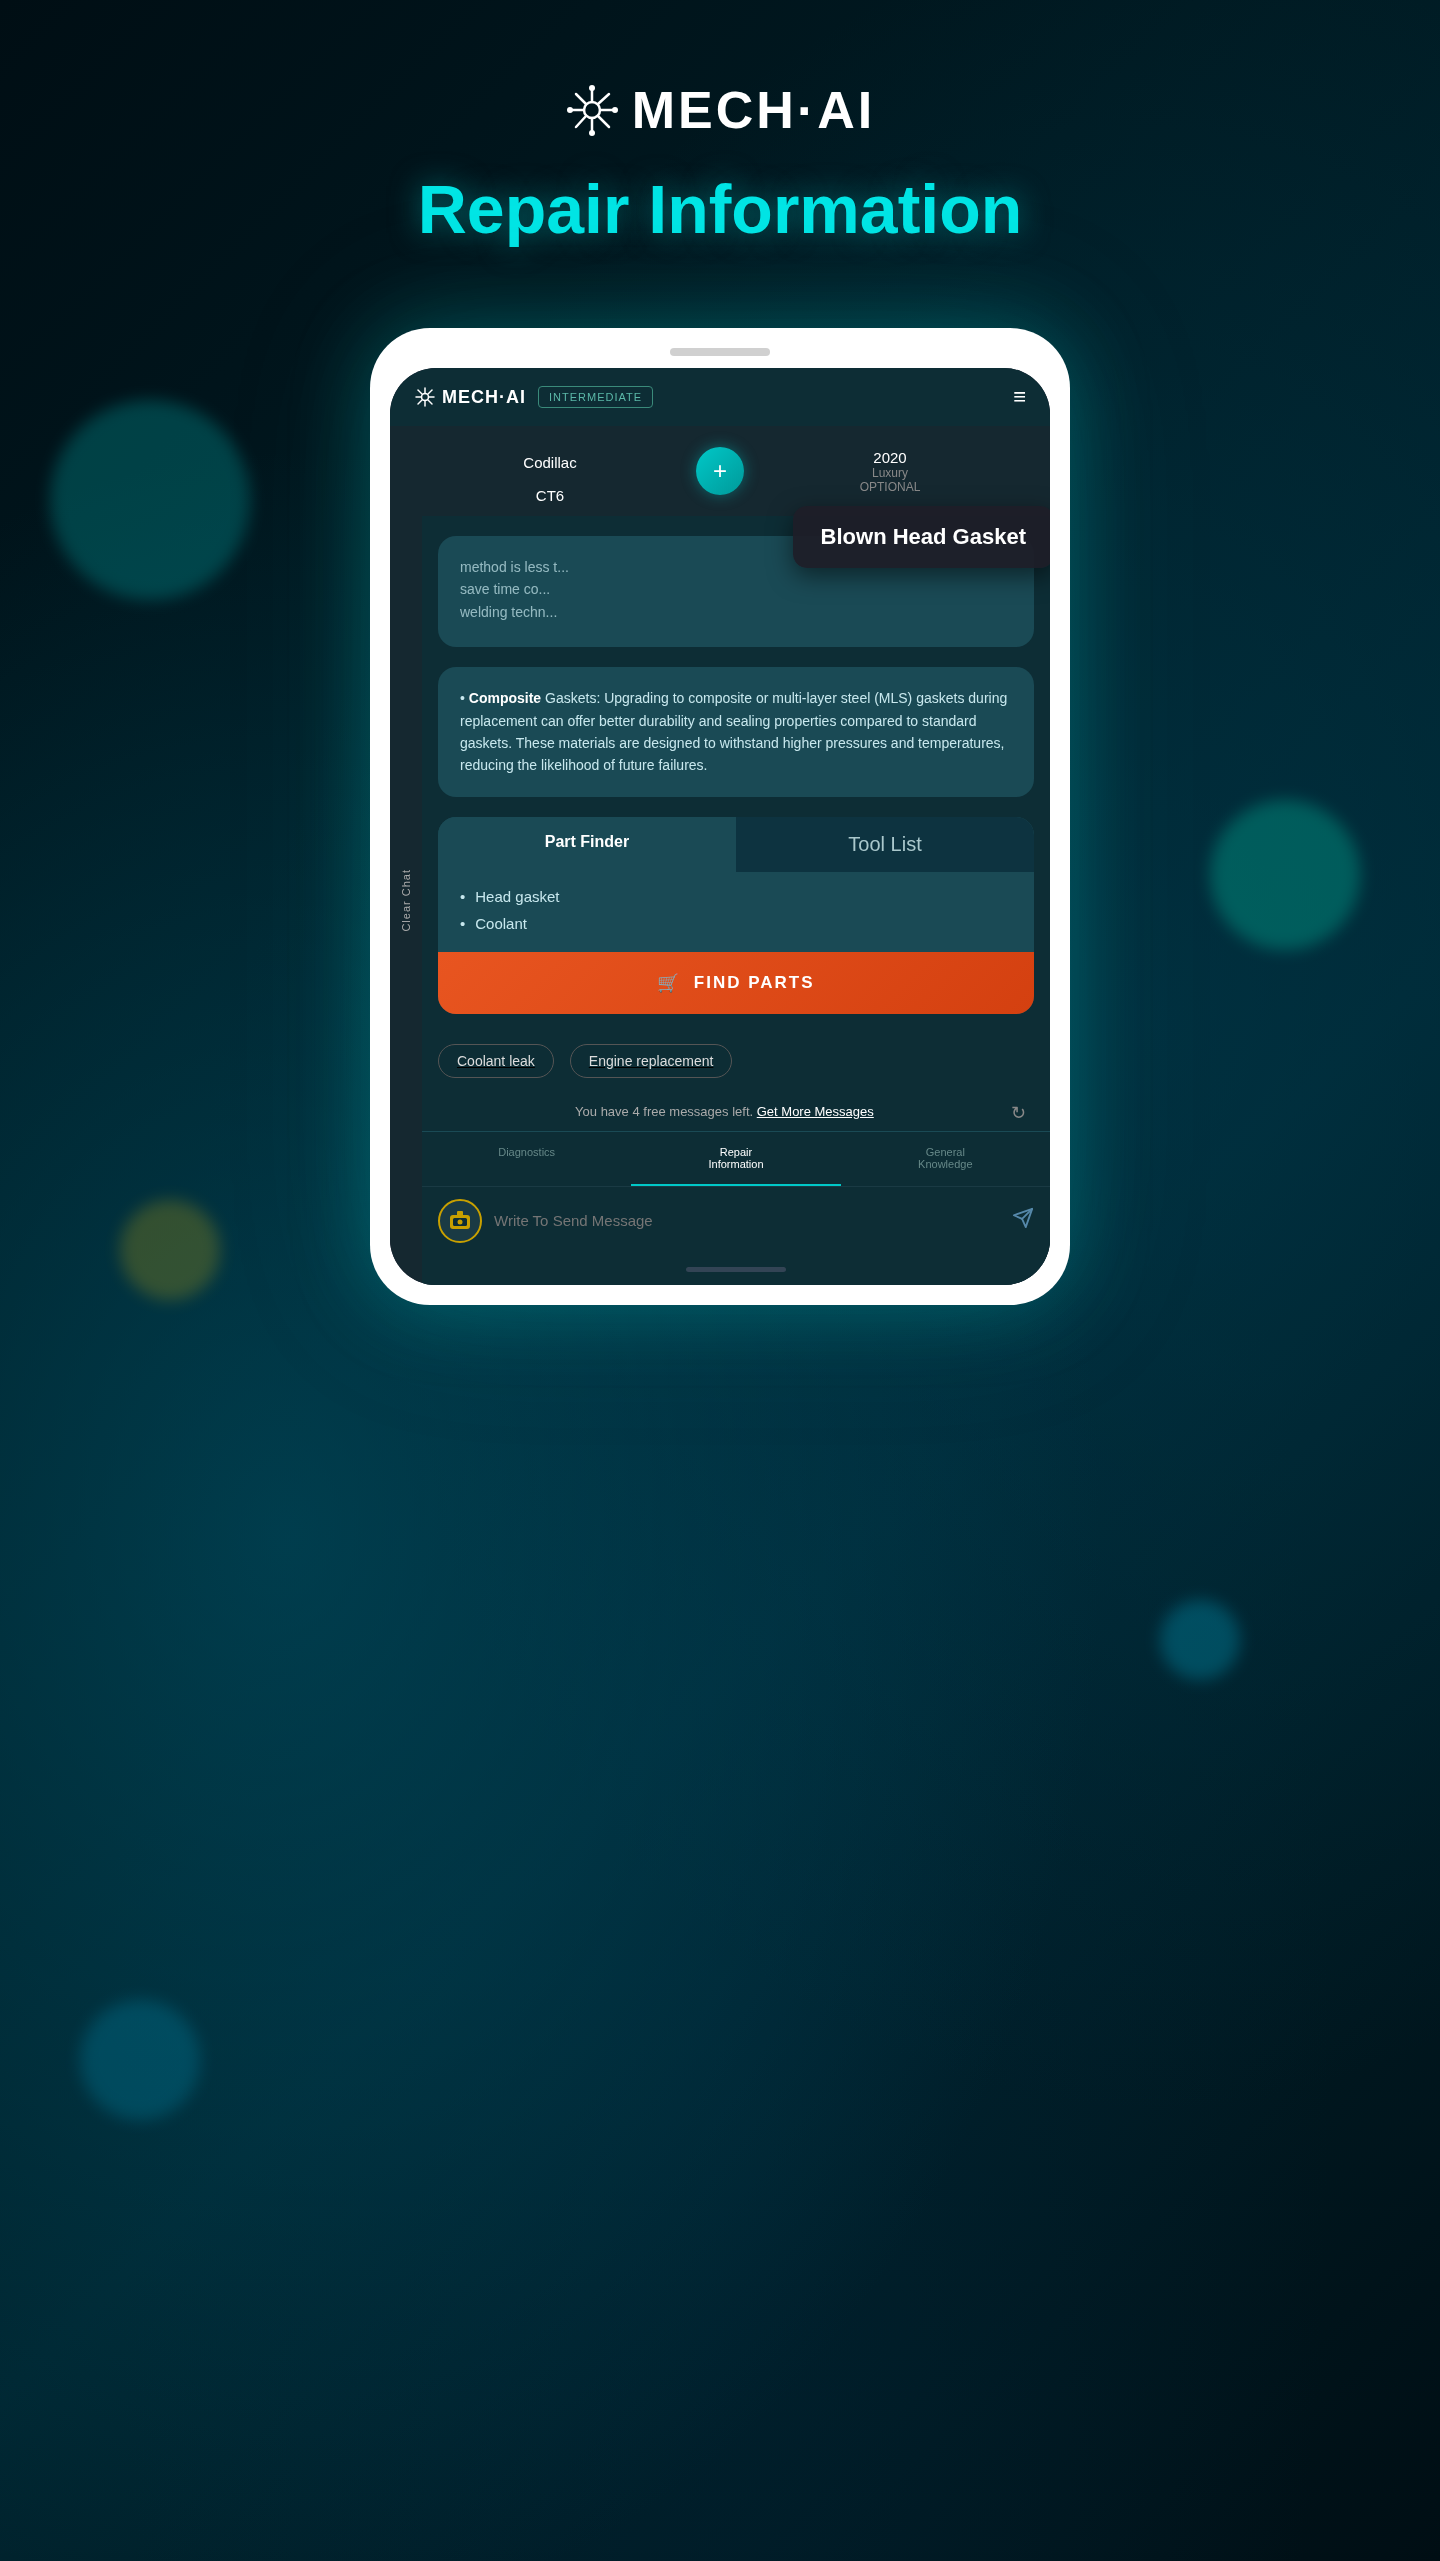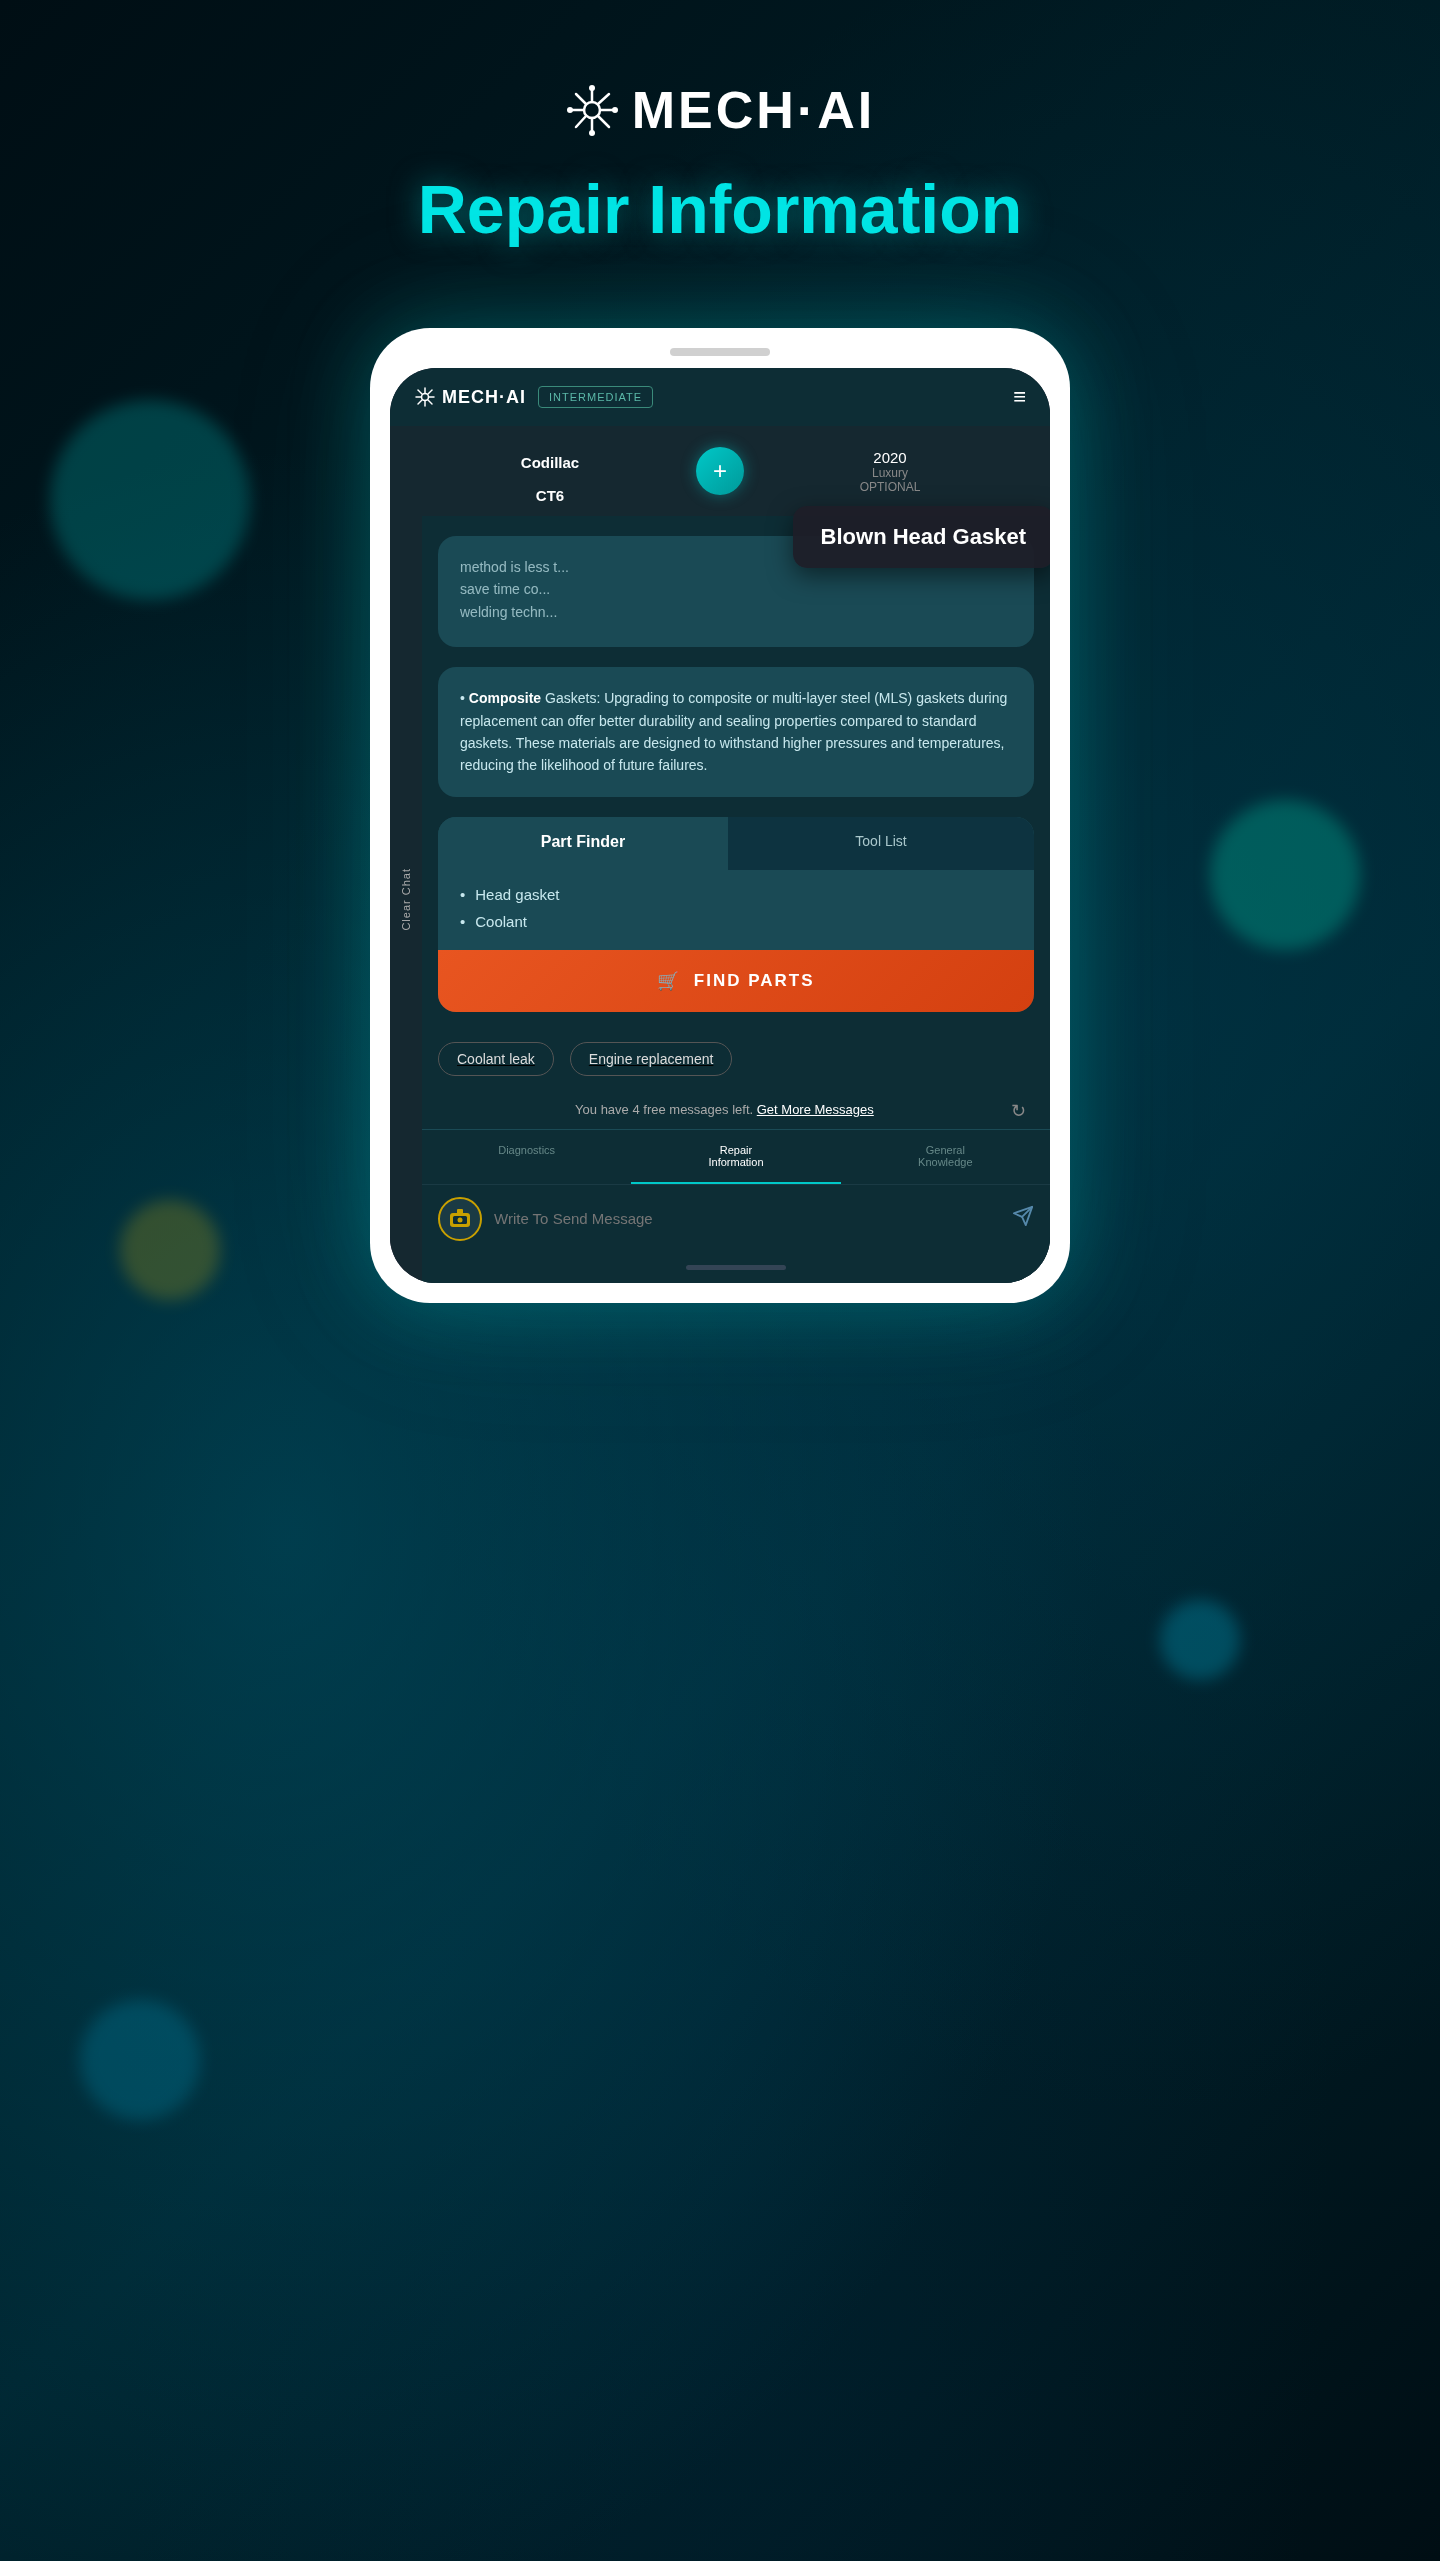--- a/index.html
+++ b/index.html
@@ -156,21 +156,21 @@
     }
 
     .vehicle-info {
       flex: 1;
       text-align: center;
     }
 
     .vehicle-name {
       color: white;
       font-size: 15px;
-      font-weight: 700;
+      font-weight: 400;
       margin-top: 16px;
     }
 
     .add-btn {
       width: 48px;
       height: 48px;
       background: linear-gradient(135deg, #00c8c8, #009999);
       border-radius: 50%;
       display: flex;
       align-items: center;
@@ -297,22 +297,22 @@
       font-weight: 700;
       padding: 16px 24px;
       flex: 1;
       text-align: center;
       border-bottom: 3px solid transparent;
     }
 
     .tab-inactive {
       background: #0d3340;
       color: #aac8cc;
-      font-size: 14px;
-      padding: 16px 32px;
+      font-size: 20px;
+      padding: 16px 24px;
       flex: 1;
       text-align: center;
       border-radius: 0 18px 0 0;
     }
 
     .parts-list {
       padding: 16px 22px 10px;
     }
 
     .part-item {

